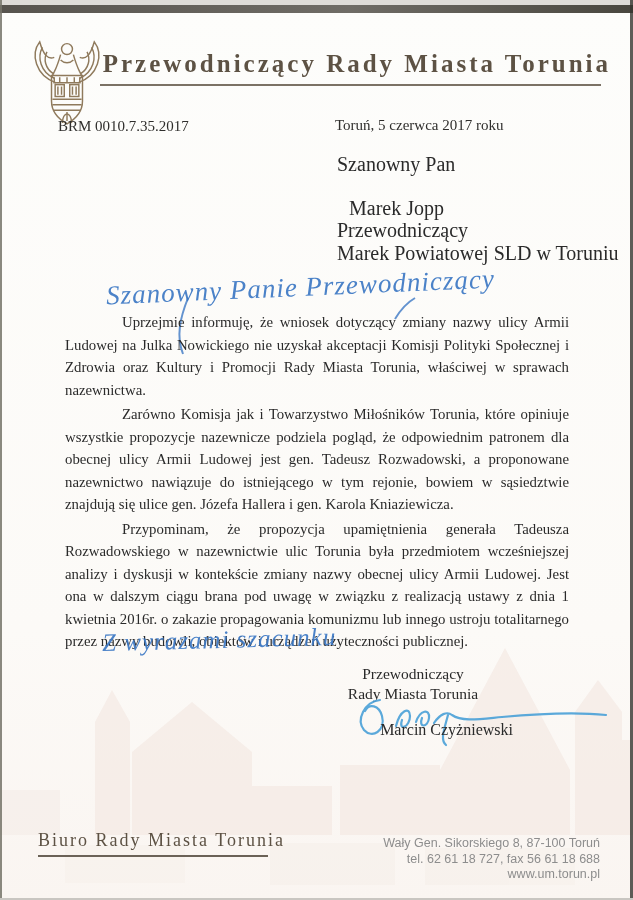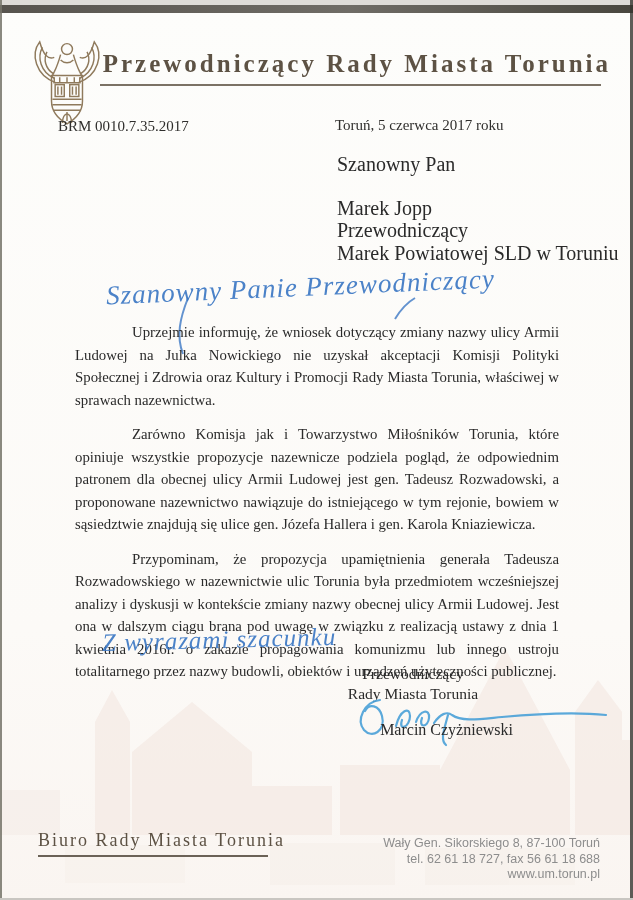--- a/index.html
+++ b/index.html
@@ -27,21 +27,21 @@
   .doc-title {
     position:absolute; left:101px; top:50px; width:510px;
     font-size:25px; letter-spacing:3px; color:#5d5244; white-space:nowrap;text-align:right;
   }
   .title-rule { position:absolute; left:100px; top:84px; width:501px; height:2px; background:#7b7265; }
   .date-line { position:absolute; left:335px; top:89px; font-size:15px; color:#2f2e2c;margin-top:28px; }
   .ref-line  { position:absolute; left:58px; top:118px; font-size:15px; color:#2f2e2c; }
 
   
   .recipient { position:absolute; left:337px; top:153px; font-size:20px; line-height:22.5px; }
-  .recipient .gap { margin-top:21px; }
+  .recipient .gap { margin-top:21px;margin-left:12px; }
 
   
   .hand {
     font-style:italic; color:#3c78c4; white-space:nowrap;
     font-family:"Liberation Serif", serif;
   }
   .hand-greeting {
     position:absolute; left:106px; top:272px; font-size:27px;
     transform:rotate(-2.5deg); letter-spacing:1px; opacity:.92;
   }
@@ -49,21 +49,21 @@
     position:absolute; left:102px; top:626px; font-size:25px;
     transform:rotate(-1.5deg); letter-spacing:1px; opacity:.92;
   }
   .ink-stroke { position:absolute; }
 
   
   .letter-body {
     position:absolute; left:63px; top:309px; width:508px;
     font-size:14.8px; line-height:22.5px; text-align:justify;
   }
-  .letter-body p { text-indent:57px; margin:12px; }
+  .letter-body p { text-indent:57px; margin:2px; }
 
   
   .sig-role { position:absolute; left:313px; top:664px; width:200px; text-align:center;
               font-size:15.5px; line-height:20px; }
   .sig-scrawl { position:absolute; left:350px; top:690px; }
   .sig-name { position:absolute; left:313px; top:721px; width:200px; text-align:right; font-size:16px; }
 
   
   .footer-office {
     position:absolute; left:38px; top:830px; font-size:18px;

